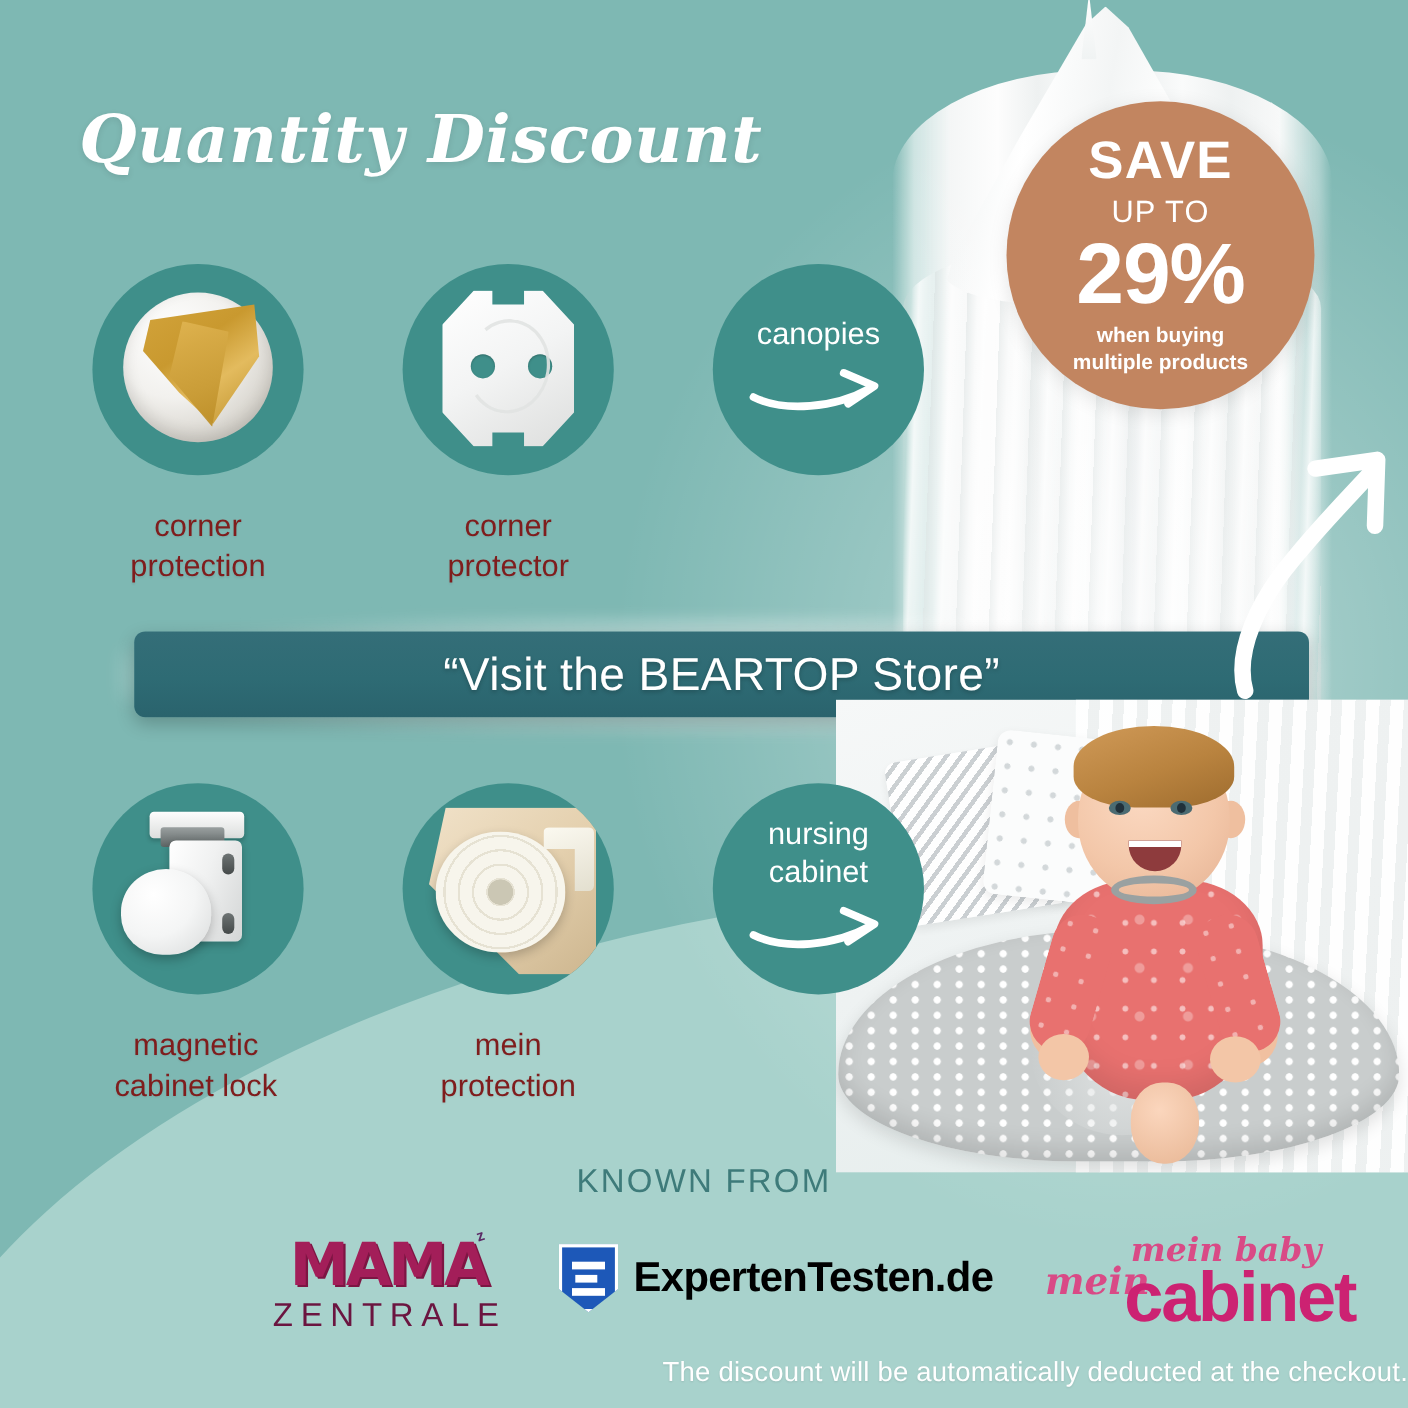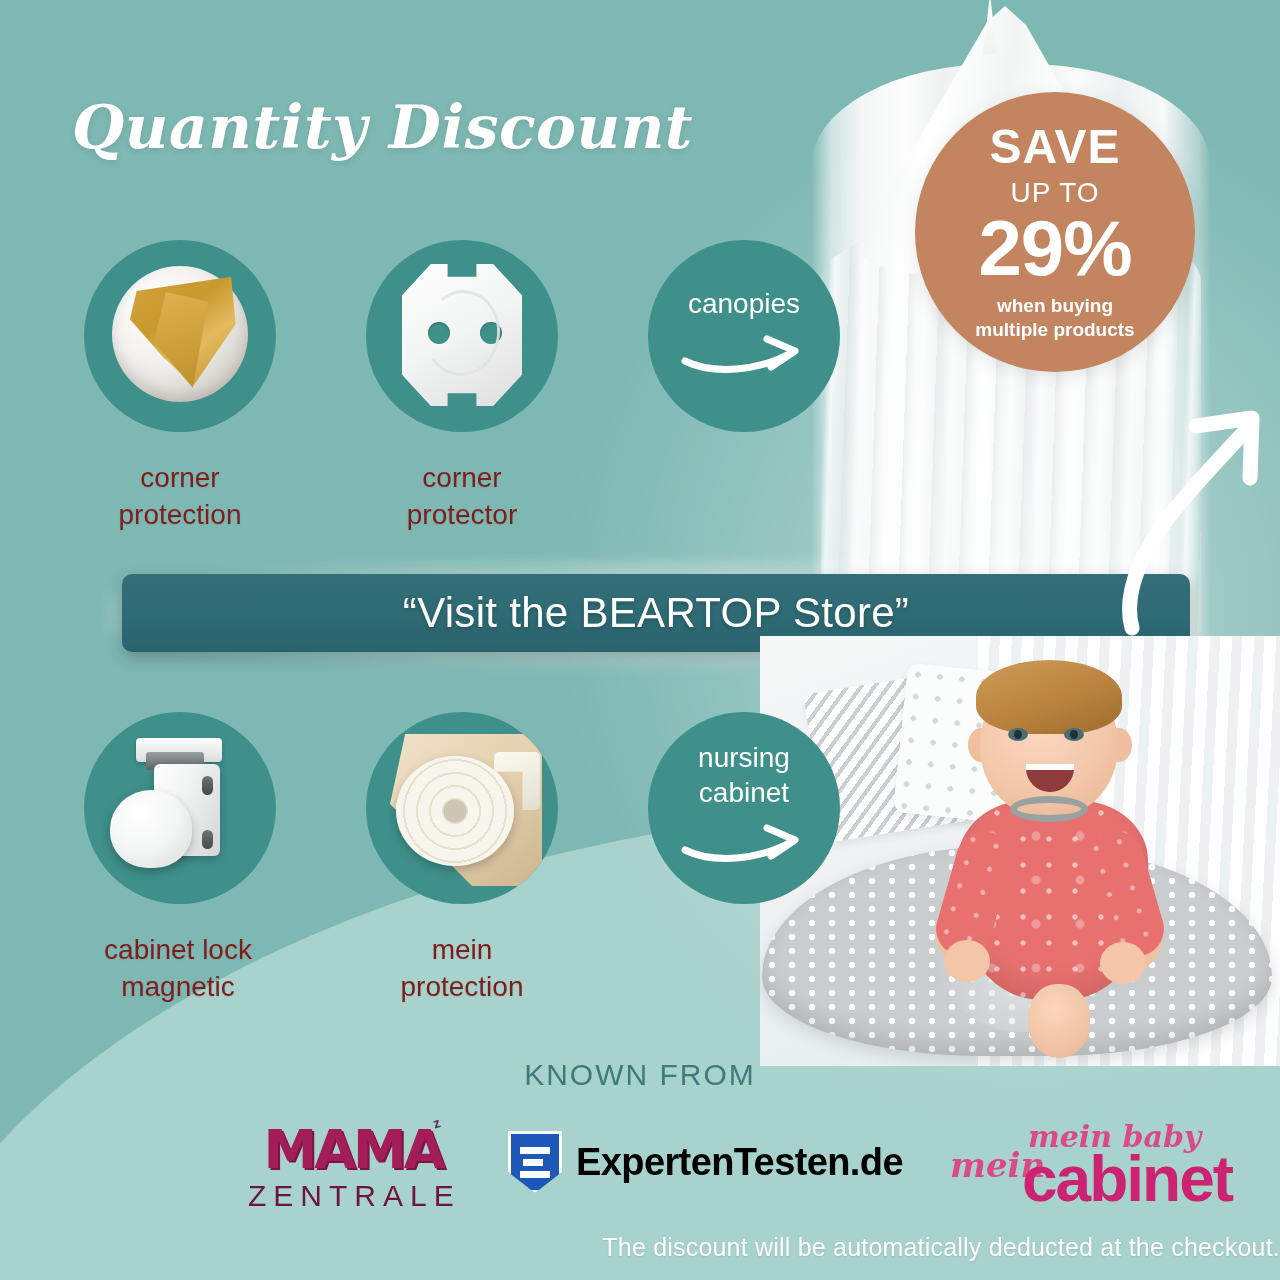--- a/index.html
+++ b/index.html
@@ -418,22 +418,22 @@
 
   <div class="pcircle" style="left:84px;top:712px;">
     <div class="lock-bracket"></div>
     <div class="lock-bracket2"></div>
     <div class="lock-body"></div>
     <div class="lock-screw" style="left:118px;top:64px;"></div>
     <div class="lock-screw" style="left:118px;top:118px;"></div>
     <div class="lock-key"></div>
   </div>
   <div class="plabel" style="left:48px;top:932px;">
+    <div>magnetic</div>
     <div>cabinet lock</div>
-    <div>magnetic</div>
   </div>
 
   <div class="pcircle" style="left:366px;top:712px;">
     <div class="edge-wood"></div>
     <div class="edge-roll"></div>
     <div class="edge-corner"></div>
   </div>
   <div class="plabel" style="left:332px;top:932px;">
     <div>mein</div>
     <div>protection</div>

